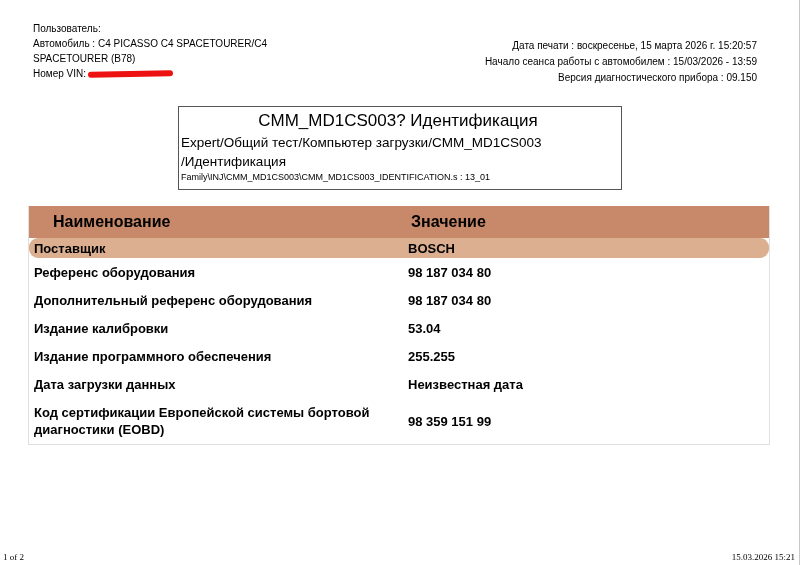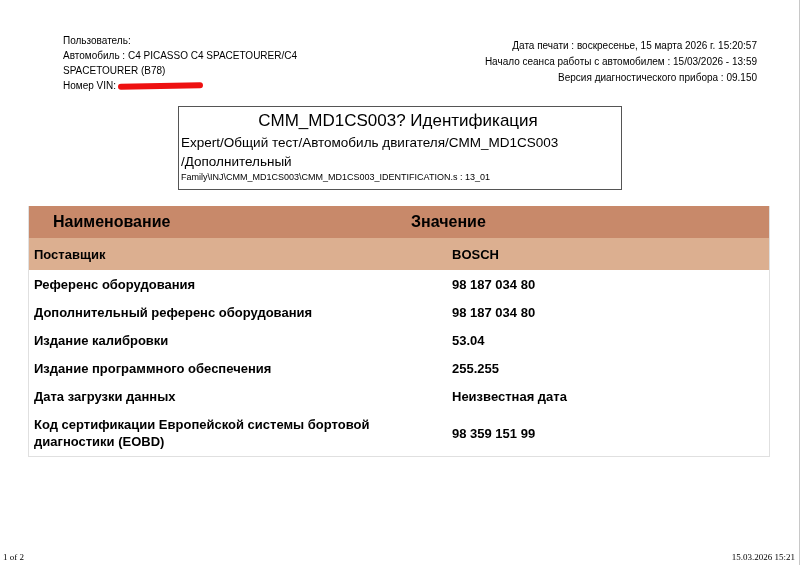--- a/index.html
+++ b/index.html
@@ -7,22 +7,22 @@
       width: 800px; height: 565px; overflow: hidden;
       background: #ffffff;
       font-family: "Liberation Sans", sans-serif;
       color: #000;
     }
     .page {
       position: relative; width: 800px; height: 565px;
       border-right: 1px solid #c8c8c8;
     }
     .hdr-left {
-      position: absolute; left: 33px; top: 33px;
-      font-size: 10px; line-height: 15px; width: 245px; margin-left: 30px;
+      position: absolute; left: 33px; top: 21px;
+      font-size: 10px; line-height: 15px; width: 245px;
     }
     .vin-row { display: flex; align-items: center; }
     .vin-redact {
       display: inline-block; width: 85px; height: 6px;
       background: #ee1111; border-radius: 3px; margin-left: 2px;
       transform: rotate(-1deg);
     }
     .hdr-right {
       position: absolute; right: 42px; top: 38px;
       font-size: 10px; line-height: 16px; text-align: right;
@@ -54,24 +54,24 @@
       background: #c8896a;
       font-weight: bold; font-size: 16px;
     }
     .th .c1 { width: 382px; padding-left: 24px; }
     .th .c2 { padding-left: 0; }
     .row {
       display: flex; align-items: center;
       font-weight: bold; font-size: 13px;
       height: 28px;
     }
-    .row.first { background: #dcaf90; height: 32px; }
+    .row.first { background: #dcaf90; height: 20px; border-radius: 9px; }
     .row.tall { height: 46px; line-height: 17px; }
     .row .c1 { width: 375px; padding-left: 5px; }
-    .row .c2 { padding-left: 4px; margin-left: 44px; }
+    .row .c2 { padding-left: 4px; }
     .footer-left {
       position: absolute; left: 3px; bottom: 3px;
       font-family: "Liberation Serif", serif; font-size: 9px;
     }
     .footer-right {
       position: absolute; right: 4px; bottom: 3px;
       font-family: "Liberation Serif", serif; font-size: 9px;
     }
   </style>
 </head>
@@ -90,22 +90,22 @@
   </div>
 
   <div class="hdr-right">
     <div>Дата печати : воскресенье, 15 марта 2026 г. 15:20:57</div>
     <div>Начало сеанса работы с автомобилем : 15/03/2026 - 13:59</div>
     <div>Версия диагностического прибора : 09.150</div>
   </div>
 
   <div class="title-box">
     <div class="title-main">CMM_MD1CS003? Идентификация</div>
-    <div class="title-path">Expert/Общий тест/Автомобиль двигателя/CMM_MD1CS003</div>
-    <div class="title-path">/Дополнительный</div>
+    <div class="title-path">Expert/Общий тест/Компьютер загрузки/CMM_MD1CS003</div>
+    <div class="title-path">/Идентификация</div>
     <div class="title-file">Family\INJ\CMM_MD1CS003\CMM_MD1CS003_IDENTIFICATION.s : 13_01</div>
   </div>
 
   <div class="table">
     <div class="th">
       <div class="c1">Наименование</div>
       <div class="c2">Значение</div>
     </div>
     <div class="row first">
       <div class="c1">Поставщик</div>

